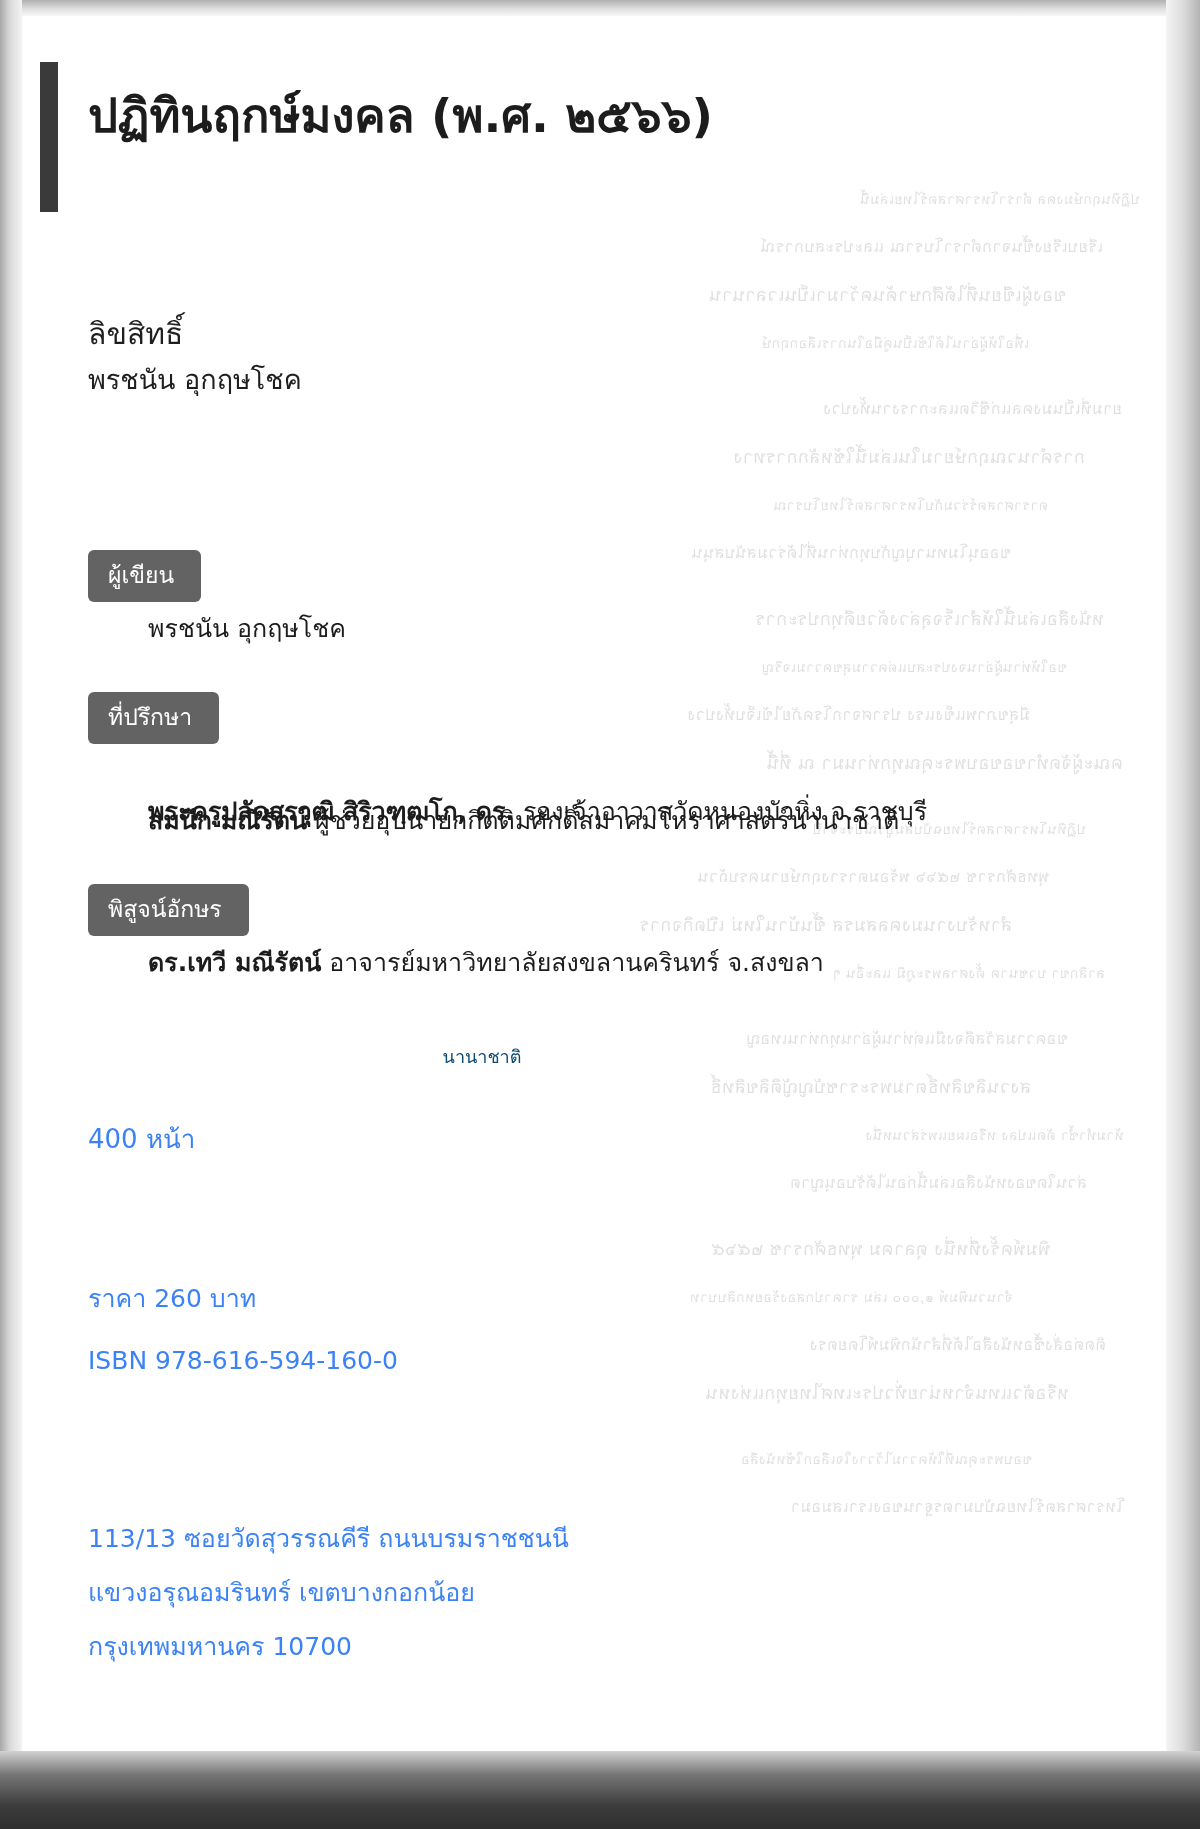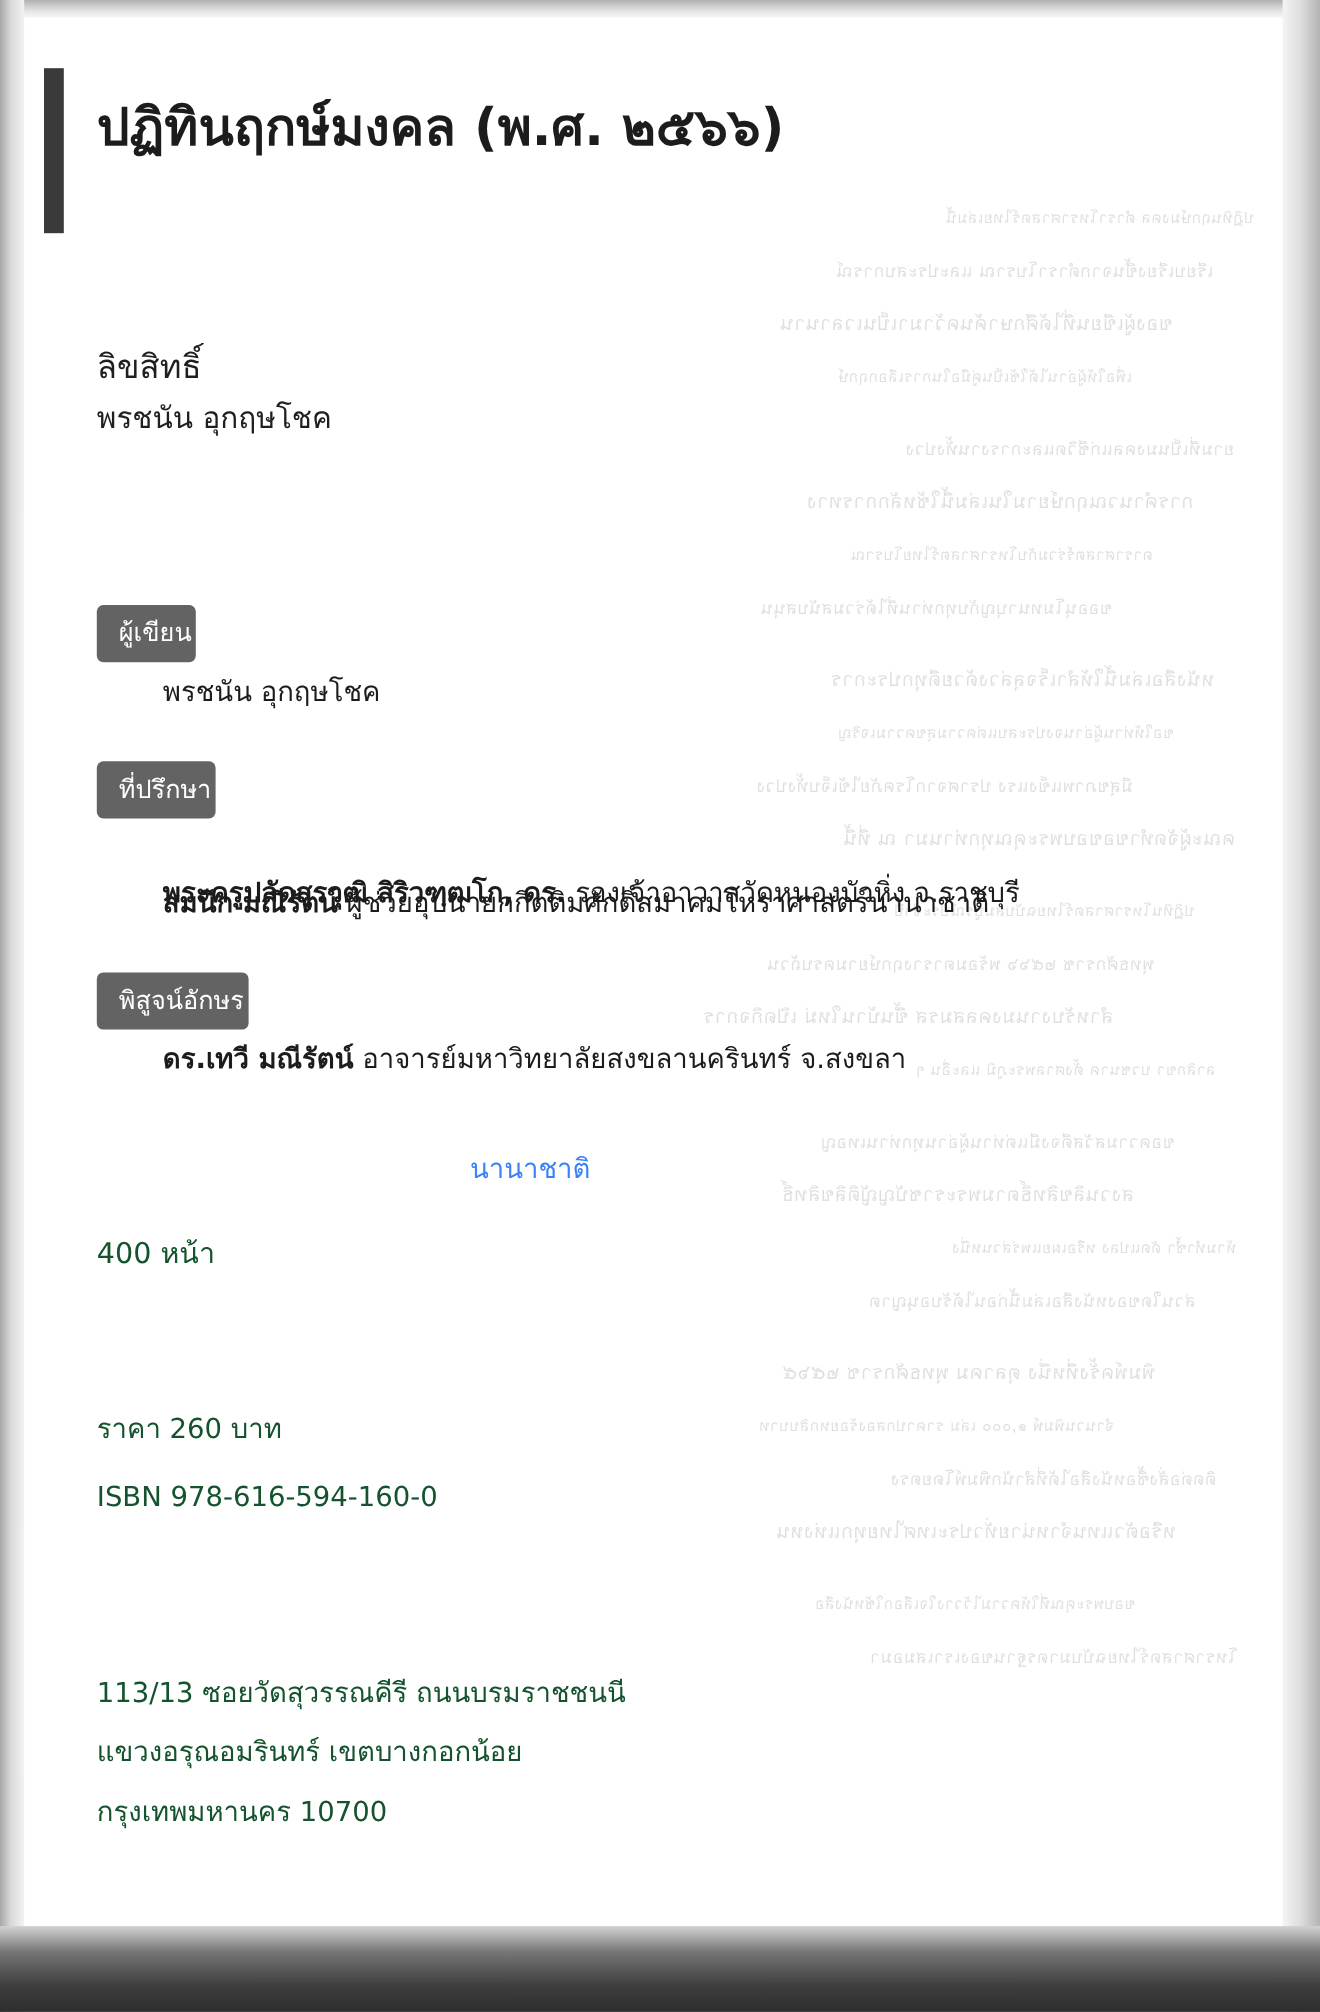--- a/index.html
+++ b/index.html
@@ -106,46 +106,46 @@
     top: 358px;
     font-size: 27px;
     color: #1f1f1f;
   }
 
   .tag {
     position: absolute;
     background: #636363;
     color: #ffffff;
     font-size: 23px;
-    padding: 7px 4px 9px 20px;
+    padding: 7px 27px 9px 20px;
     border-radius: 6px;
     white-space: nowrap;
   }
 
   .field-line {
     position: absolute;
     font-size: 25px;
     color: #1c1c1c;
     white-space: nowrap;
   }
   .field-line b { font-weight: bold; }
   .field-line i { font-style: italic; font-weight: bold; }
 
   .centered-line {
     position: absolute;
     width: 964px;
     text-align: center;
-    font-size: 25px;
+    font-size: 18px;
+    color: #0c4a6e;
+  }
+
+  .plain {
+    position: absolute;
+    font-size: 26px;
     color: #3b82f6;
-  }
-
-  .plain {
-    position: absolute;
-    font-size: 26px;
-    color: #14532d;
     white-space: nowrap;
   }
   .plain.bold-lead b { font-weight: bold; }
 
 </style>
 </head>
 <body>
 
 <div class="page">
 

